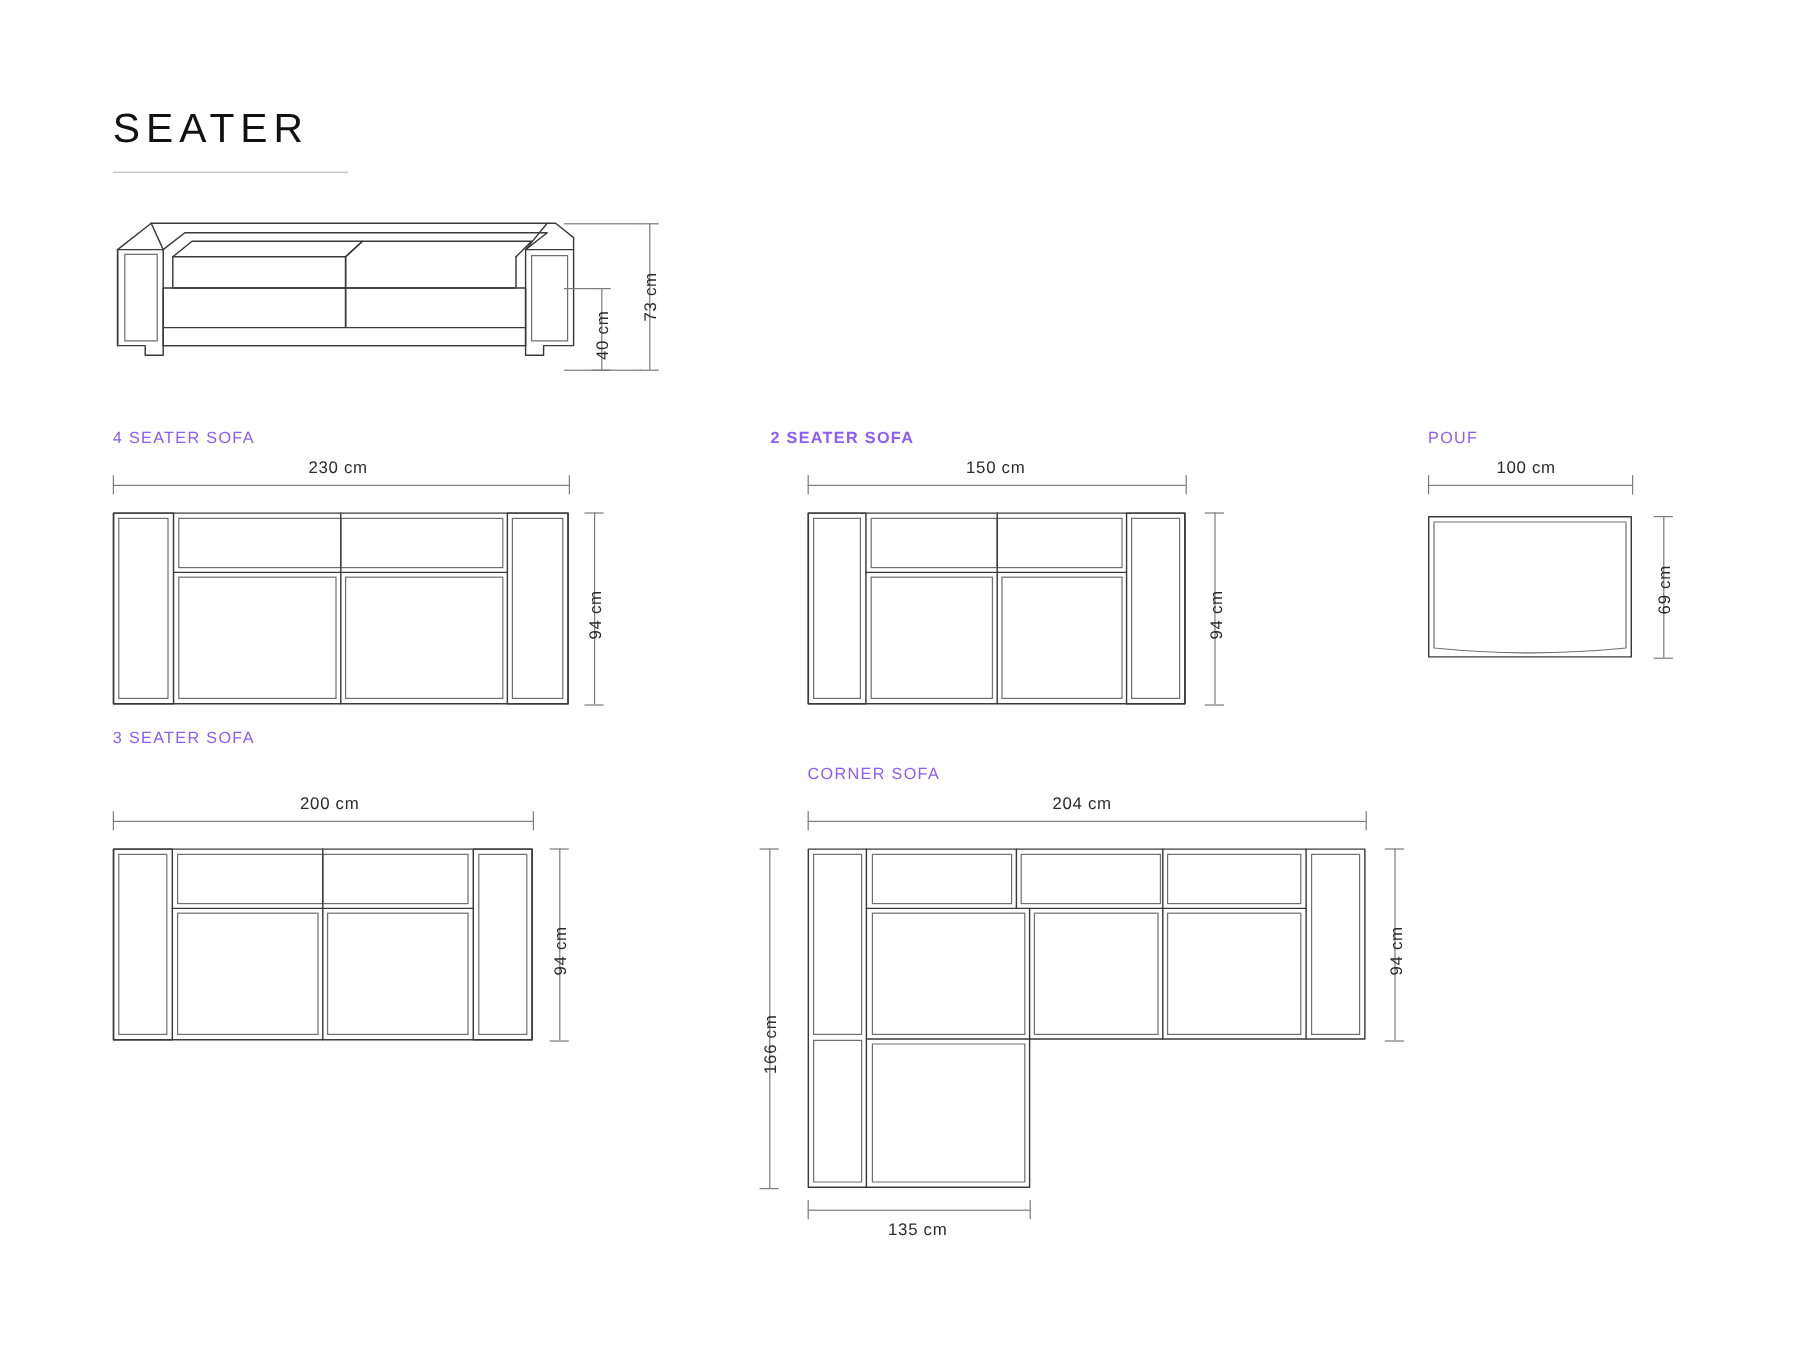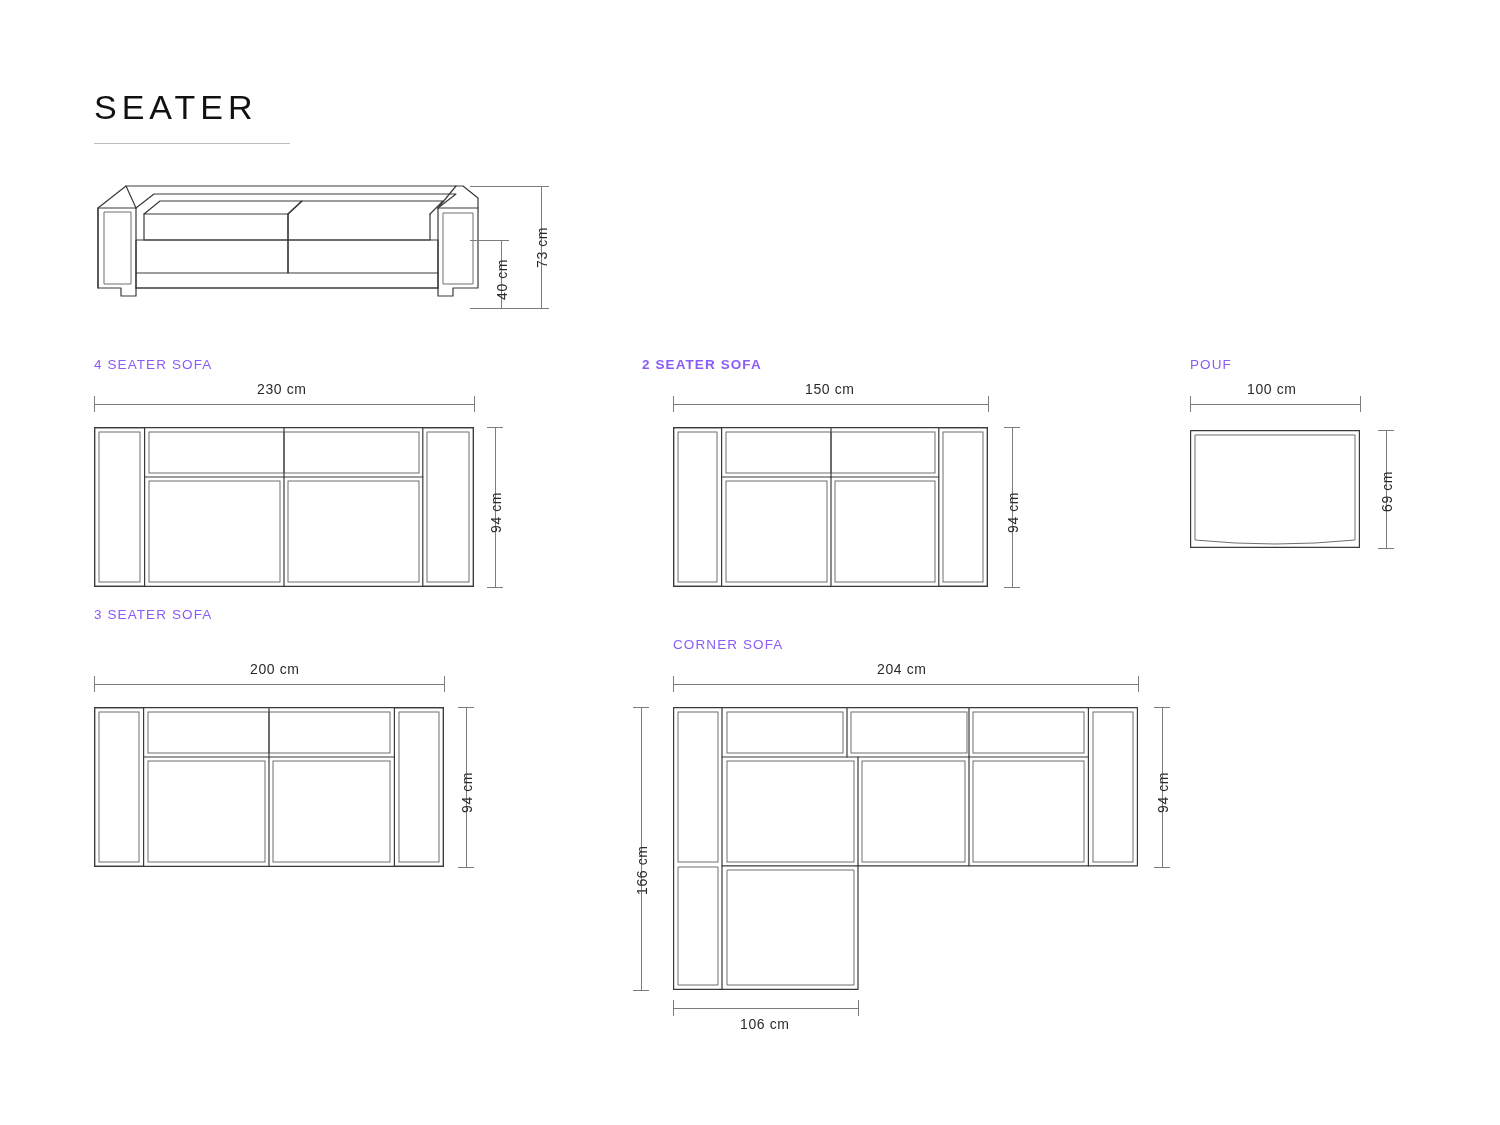--- a/index.html
+++ b/index.html
@@ -317,15 +317,15 @@
   <div class="dim-label vert" style="left:1155px; top:813px;">94 cm</div>
 
   <div class="rule-v" style="left:641px; top:707px; height:283px;"></div>
   <div class="tick-h" style="left:633px; top:707px; width:16px;"></div>
   <div class="tick-h" style="left:633px; top:990px; width:16px;"></div>
   <div class="dim-label vert" style="left:634px; top:895px;">166 cm</div>
 
   <div class="rule-h" style="left:673px; top:1008px; width:185px;"></div>
   <div class="tick-v" style="left:673px; top:1000px; height:16px;"></div>
   <div class="tick-v" style="left:858px; top:1000px; height:16px;"></div>
-  <div class="dim-label" style="left:740px; top:1016px;">106 cm</div>
+  <div class="dim-label" style="left:740px; top:1016px;">135 cm</div>
 
 </div>
 
 </body></html>

